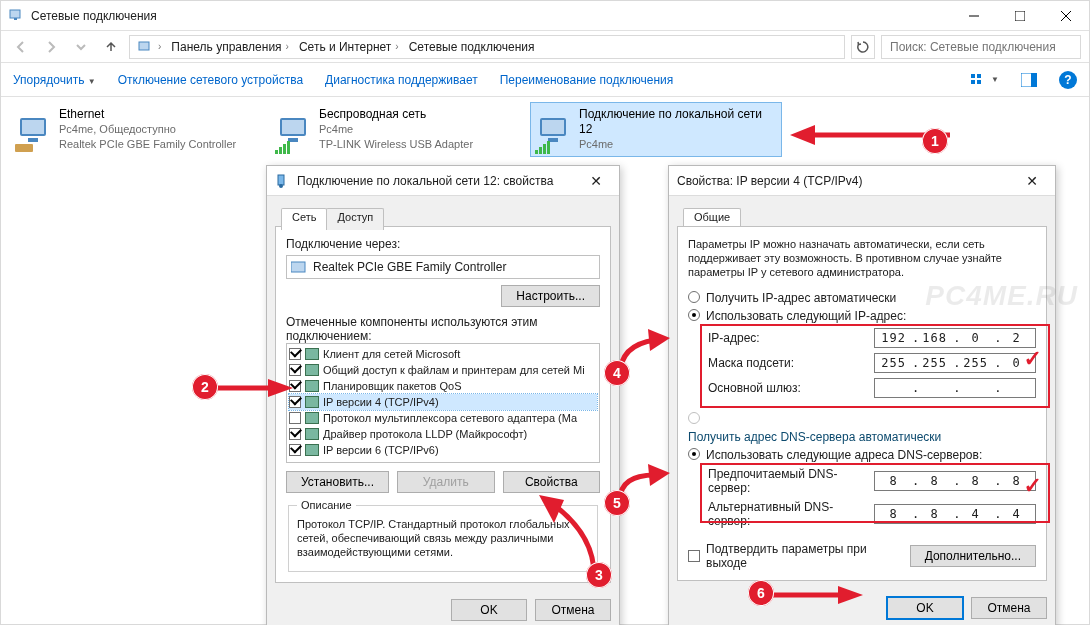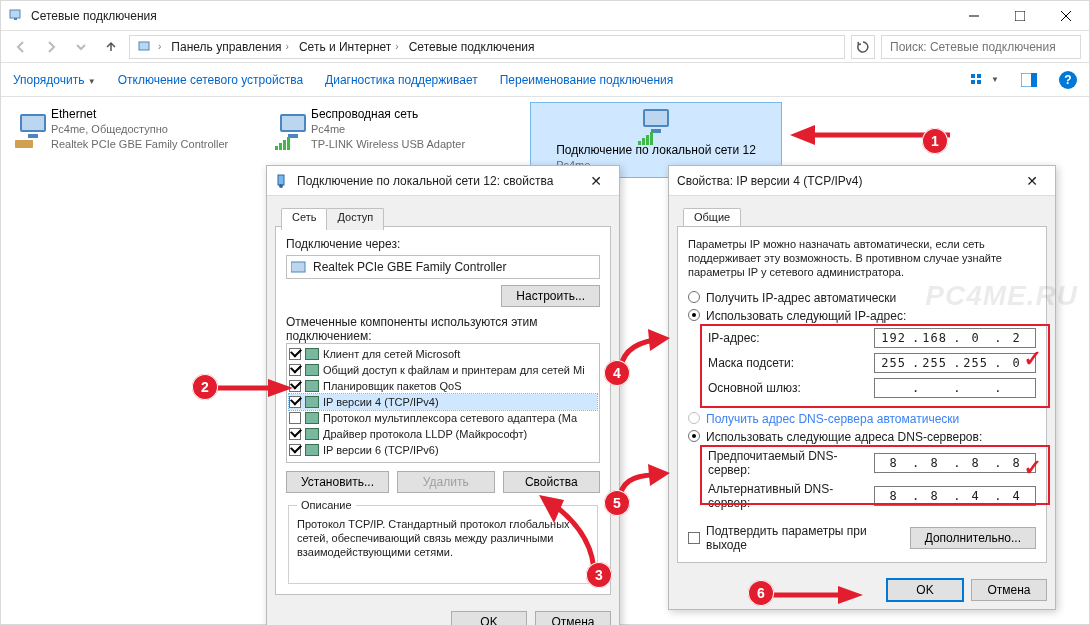--- a/index.html
+++ b/index.html
@@ -70,24 +70,24 @@
   .cmdbar .help {
     width: 18px; height: 18px; border-radius: 50%; background: var(--blue2);
     color: #fff; display: flex; align-items: center; justify-content: center; font-weight: bold;
   }
 
   .content {
     flex: 1; padding: 6px 10px; display: flex; align-items: flex-start; gap: 10px;
     position: relative;
   }
   .adapter {
-    width: 250px; display: flex; padding: 4px;
-    align-items: center;
-  }
-  .adapter.selected { background: var(--selection); outline: 1px solid #7ab7e9; flex-direction: column; }
+    width: 250px; display: flex; gap: 8px; padding: 4px;
+    align-items: flex-end;
+  }
+  .adapter.selected { background: var(--selection); outline: 1px solid #7ab7e9; }
   .net-icon { width: 36px; height: 36px; flex: 0 0 36px; position: relative; }
   .net-icon .monitor { width: 26px; height: 18px; border: 2px solid #4a87c0; border-radius: 2px; background: #bcd6ef; position: absolute; top: 2px; left: 5px; }
   .net-icon .stand  { width: 10px; height: 4px; background: #4a87c0; position: absolute; top: 22px; left: 13px; }
   .signal { position: absolute; left: 0; bottom: -2px; display: flex; gap: 1px; align-items: flex-end; }
   .signal i { width: 3px; background: var(--green); display: block; }
   .sb1{height:4px}.sb2{height:7px}.sb3{height:10px}.sb4{height:13px}
   .plug { position:absolute; left:0; bottom:0; width:18px; height:8px; background:#d0a050; border-radius:1px; }
   .adapter .lines { line-height: 15px; }
   .adapter .name { color: #000; }
   .adapter .l2, .adapter .l3 { color: var(--muted); font-size: 11px; }
@@ -126,21 +126,21 @@
   .cb.on::after { content:""; position:absolute; left:1px; top:-1px; width:8px; height:5px; border-left:2px solid #000; border-bottom:2px solid #000; transform: rotate(-45deg); }
   .cico { width: 14px; height: 12px; background:#7ab7a0; border:1px solid #3a7050; flex:0 0 14px; }
 
   .wbtn {
     height: 22px; padding: 0 14px; background:#e1e1e1;
     border: 1px solid #adadad; font: inherit;
   }
   .wbtn.default { border: 1px solid #0078d7; outline: 1px solid #0078d7; }
   .wbtn:disabled { color:#a0a0a0; }
 
-  .groupbox { border: 1px solid #d0d0d0; padding: 6px 8px 24px; margin-top: 6px; }
+  .groupbox { border: 1px solid #d0d0d0; padding: 6px 8px 12px; margin-top: 6px; }
   .groupbox > legend { padding: 0 4px; font-size: 11px; }
 
   
   .radio { display:flex; align-items:flex-start; gap:6px; margin:4px 0; }
   .rdot { width:12px; height:12px; border:1px solid #707070; border-radius:50%; background:#fff; position:relative; flex:0 0 12px;}
   .rdot.on::after{content:"";position:absolute;inset:3px;background:#000;border-radius:50%;}
   .rdot.dis { border-color:#c0c0c0; }
   .fld { display:flex; align-items:center; margin:5px 0 5px 20px; }
   .fld label { width: 175px; }
   .ipbox {
@@ -475,21 +475,21 @@
               <span class="ipseg"></span>
                 <span class="ipdot">.</span>
               <span class="ipseg"></span>
             </div>
           </div>
           <span class="redcheck" style="right:-6px; top:18px;">✓</span>
         </div>
       </div>
 
       <div style="margin-top:14px;">
-        <div class="radio" style="color:#3b82f6;">
+        <div class="radio" style="color:#0c4a6e;flex-direction:column;">
             <span class="rdot dis"></span>
             <span>Получить адрес DNS-сервера автоматически</span>
           </div>
         <div class="radio">
             <span class="rdot on"></span>
             <span>Использовать следующие адреса DNS-серверов:</span>
           </div>
 
         <div style="position:relative;">
           <div class="redframe" style="position:absolute; left:14px; top:-2px; width:346px; height:56px; pointer-events:none;"></div>

